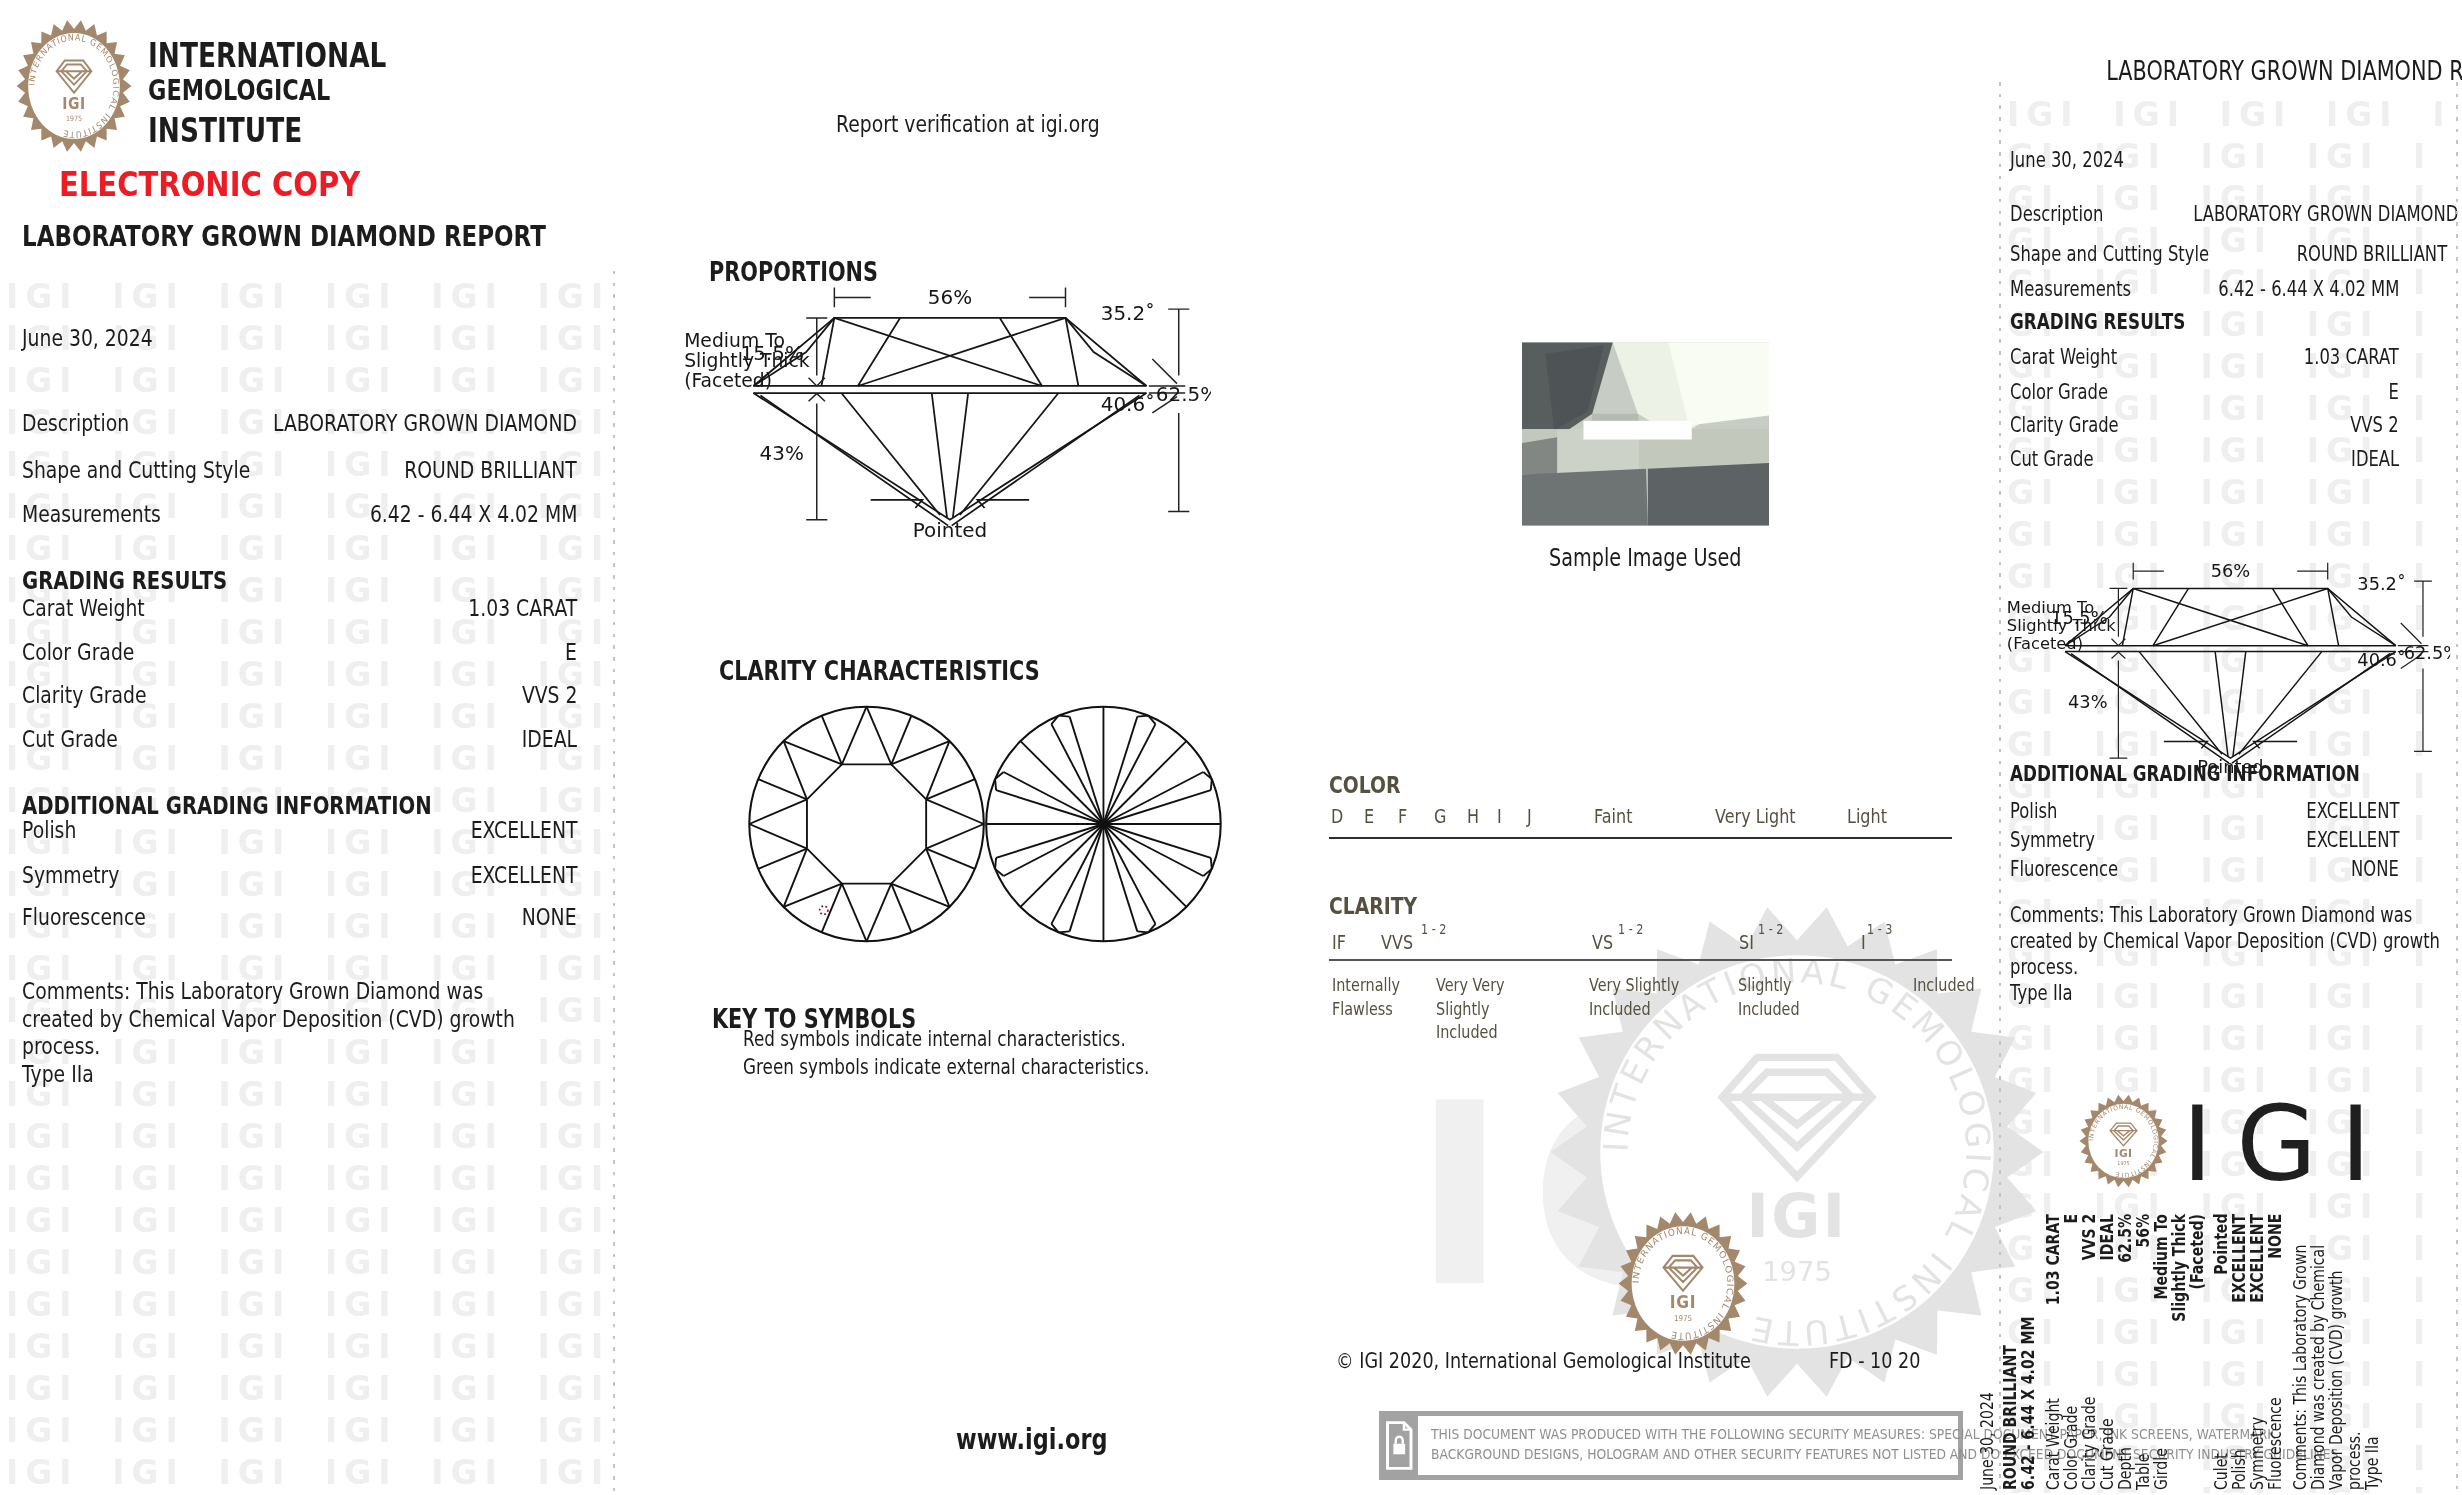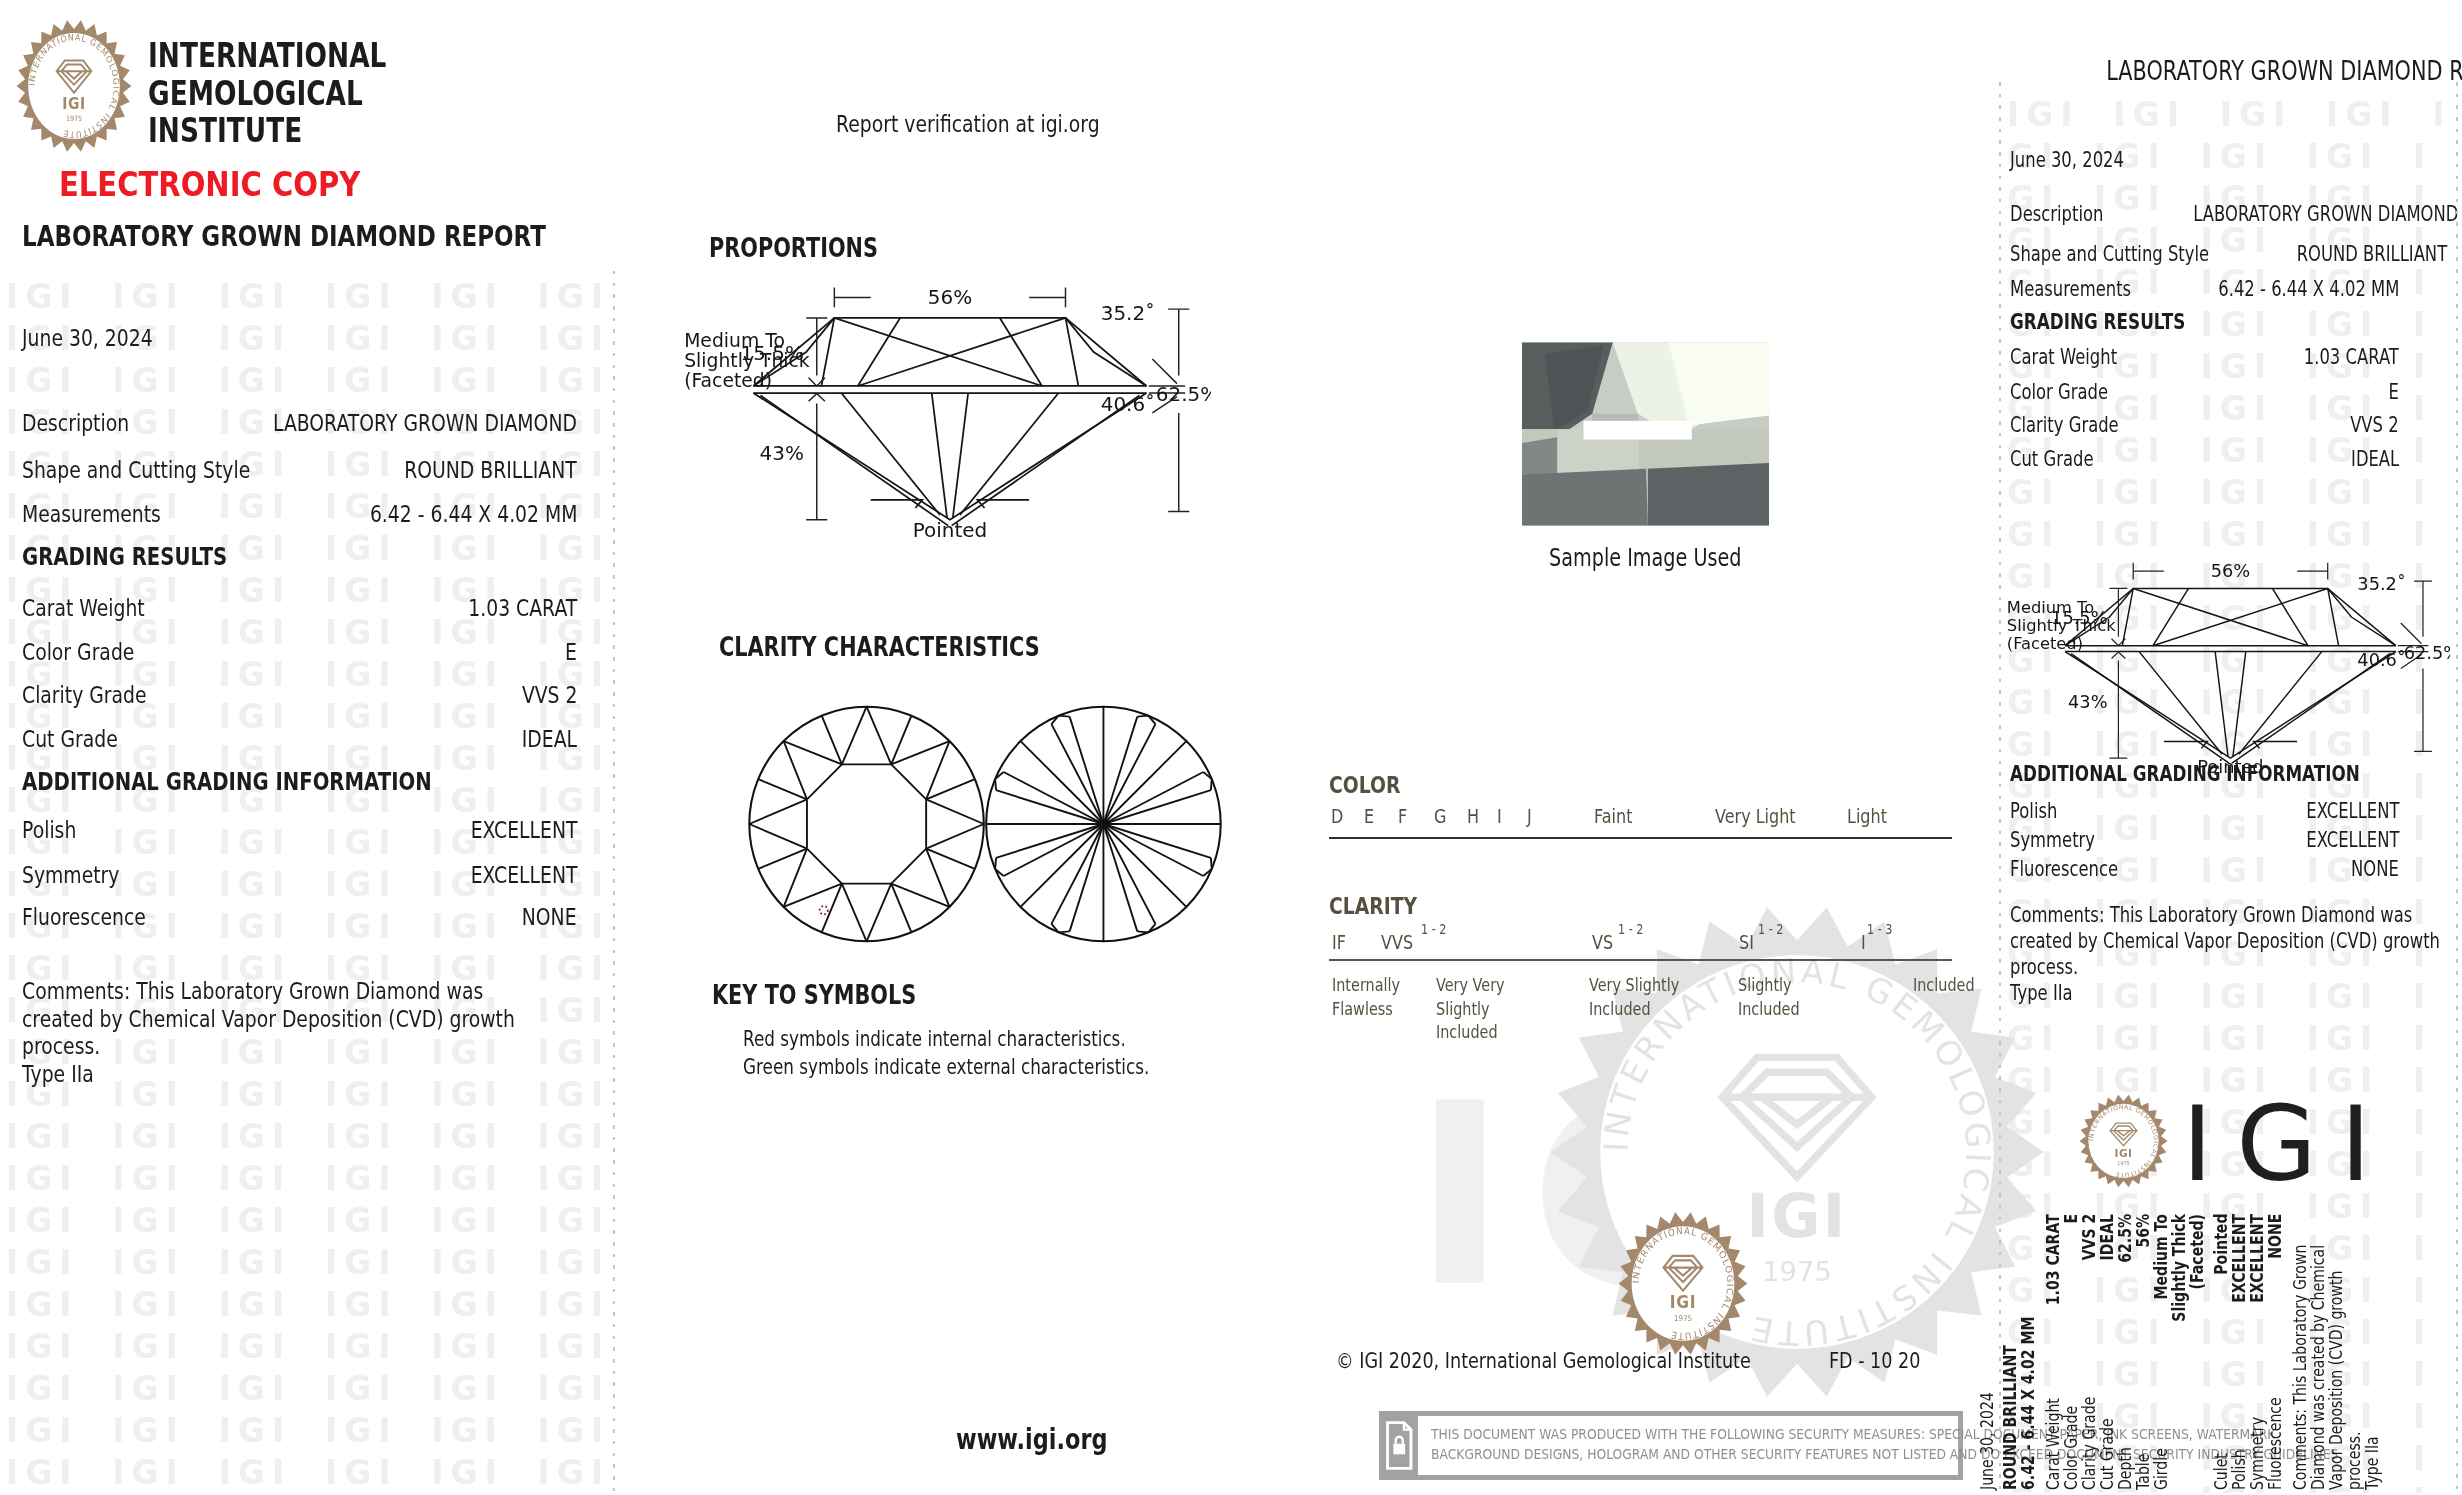--- a/index.html
+++ b/index.html
@@ -4,21 +4,21 @@
 <style>
   html,body{margin:0;padding:0;}
   body{width:2462px;height:1495px;position:relative;background:#fff;
        font-family:"DejaVu Sans","Liberation Sans",sans-serif;color:#1c1c1c;overflow:hidden;}
   .abs{position:absolute;}
   .cxl{display:inline-block;transform:scaleX(.8);transform-origin:0 50%;white-space:nowrap;}
   .cxr{display:inline-block;transform:scaleX(.8);transform-origin:100% 50%;white-space:nowrap;}
   .cxc{display:inline-block;transform:scaleX(.8);transform-origin:50% 50%;white-space:nowrap;}
   .row{position:absolute;left:22px;width:555px;display:flex;justify-content:space-between;font-size:23.5px;}
   .srow{position:absolute;left:2010px;width:389px;display:flex;justify-content:space-between;font-size:20.5px;}
-  .sec{font-weight:bold;font-size:24.6px;}
+  .sec{font-weight:bold;font-size:24.6px;margin-top:24px;}
   .ssec{font-weight:bold;font-size:21px;}
   .wm{position:absolute;overflow:hidden;color:#efefef;font-weight:bold;font-size:33px;
       line-height:42px;letter-spacing:7px;word-spacing:15.2px;word-break:break-all;z-index:0;}
   .dots{position:absolute;width:2.3px;background-image:repeating-linear-gradient(to bottom,#c4c4c4 0 3.5px,transparent 3.5px 11.7px);z-index:3;}
   .scale-txt{color:#55503f;}
   svg text{font-family:"DejaVu Sans","Liberation Sans",sans-serif;}
   .z1{z-index:1;} .z2{z-index:2;}
 </style>
 </head>
 <body>
@@ -47,21 +47,21 @@
     <circle cx="100" cy="100" r="79" fill="#fff"></circle>
     <path id="sealArc1" d="M32,100 a68,68 0 1,1 136,0 a68,68 0 1,1 -136,0" fill="none"></path>
     <text font-size="13.5" fill="#a3886b" letter-spacing="1.5"><textPath href="#sealArc1">INTERNATIONAL GEMOLOGICAL INSTITUTE</textPath></text>
     <path d="M70,78 L84,62 L116,62 L130,78 L100,110 Z M70,78 L130,78 M78,78 L88,68 L112,68 L122,78 L100,98 Z M86,78 L100,89 L114,78" fill="none" stroke="#a3886b" stroke-width="3"></path>
     <text x="100" y="134" text-anchor="middle" font-size="24" font-weight="bold" fill="#a3886b" letter-spacing="1">IGI</text>
     <text x="100" y="152" text-anchor="middle" font-size="11" fill="#a3886b">1975</text>
   </svg>
 
 <div class="abs z2" style="left:148px;top:36px;font-size:33px;font-weight:bold;">
   <span class="cxl">INTERNATIONAL</span></div>
-<div class="abs z2" style="left:148px;top:74px;font-size:33px;font-weight:bold;">
+<div class="abs z2" style="left:148px;top:74px;font-size:28px;font-weight:bold;">
   <span class="cxl">GEMOLOGICAL</span></div>
 <div class="abs z2" style="left:148px;top:111px;font-size:33px;font-weight:bold;">
   <span class="cxl">INSTITUTE</span></div>
 
 <div class="abs z2" style="left:59px;top:165px;font-size:33px;font-weight:bold;color:#ed1c24;">
   <span class="cxl" style="transform:scaleX(.88);">ELECTRONIC COPY</span></div>
 
 <div class="abs z2" style="left:22px;top:220px;font-size:28px;font-weight:bold;">
   <span class="cxl" style="transform:scaleX(.82);">LABORATORY GROWN DIAMOND REPORT</span></div>
 

